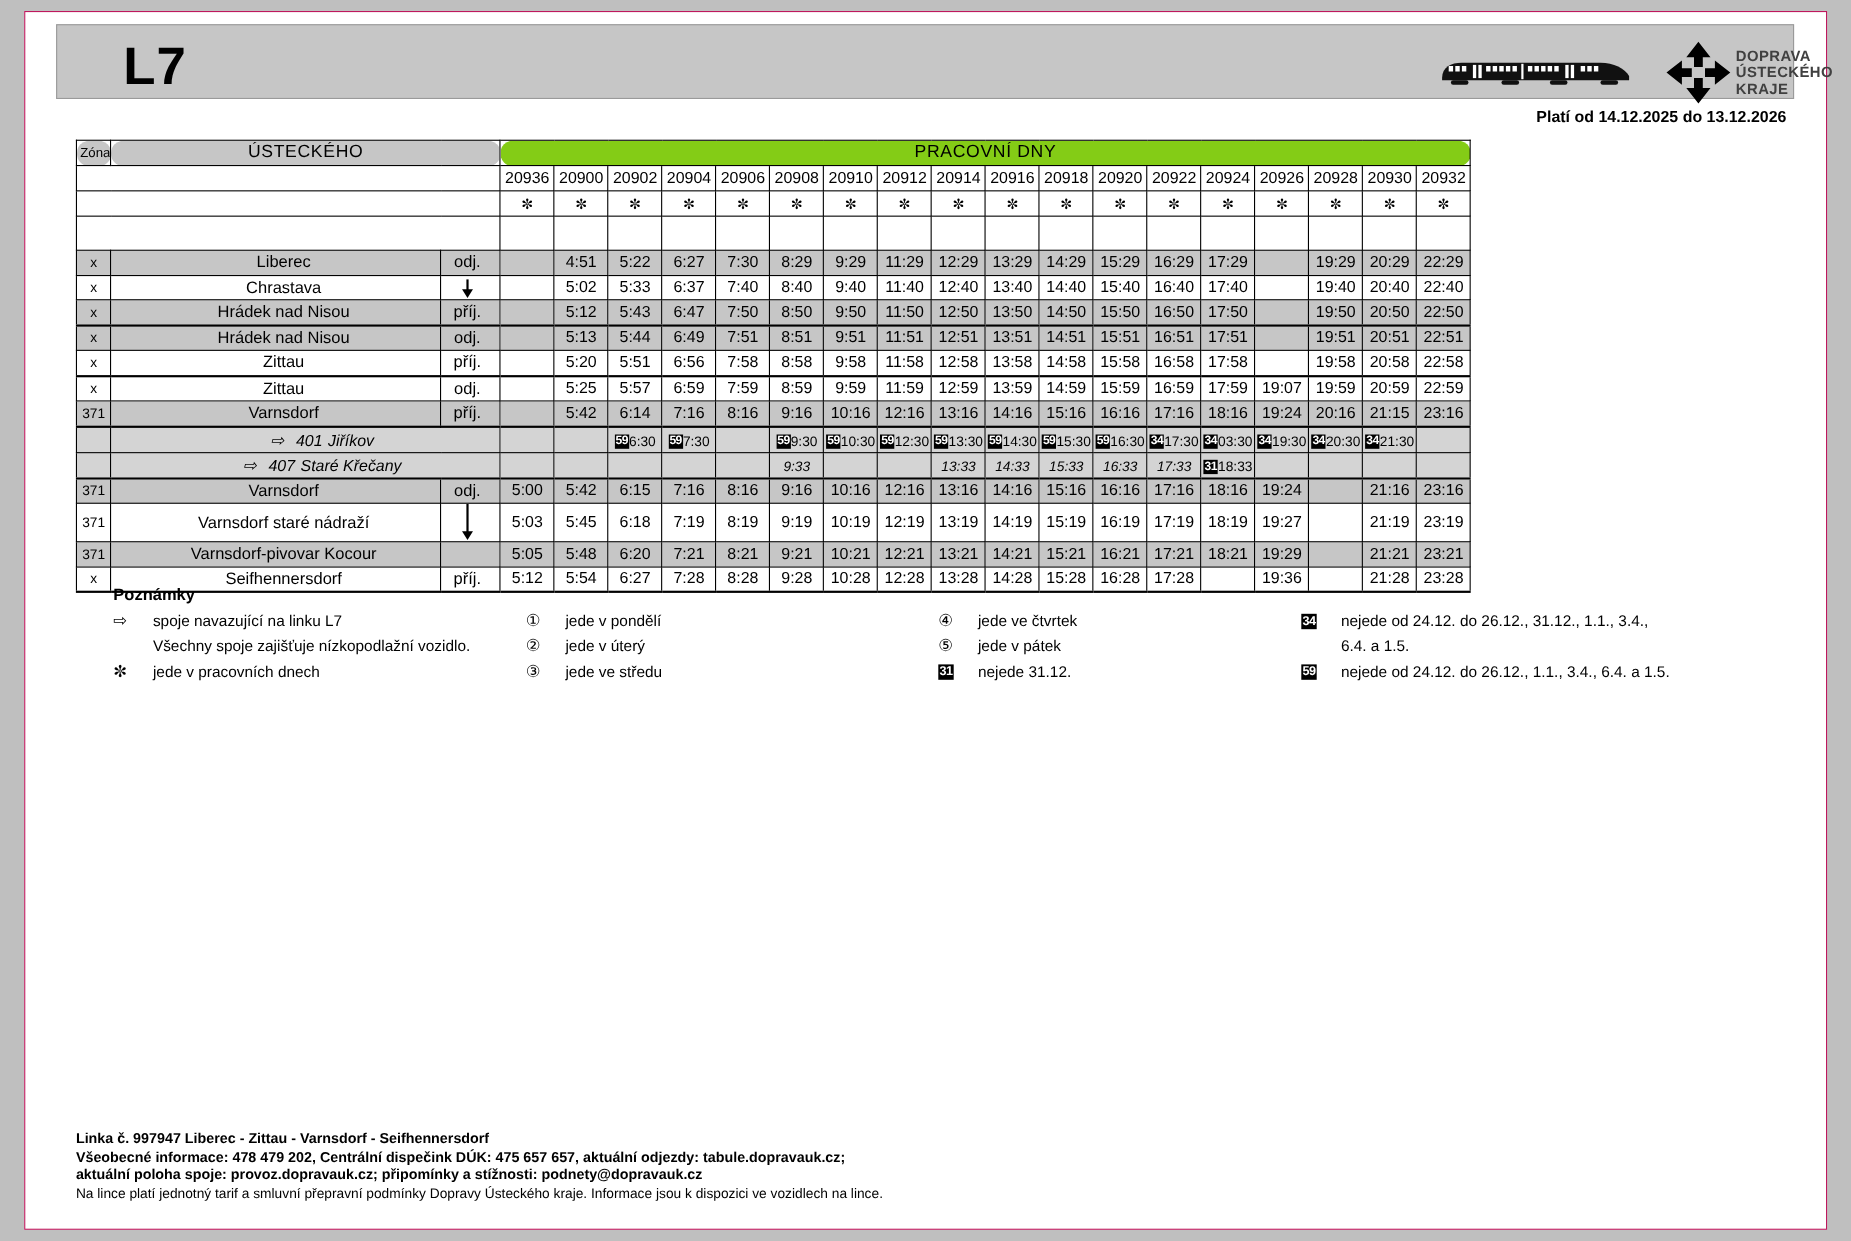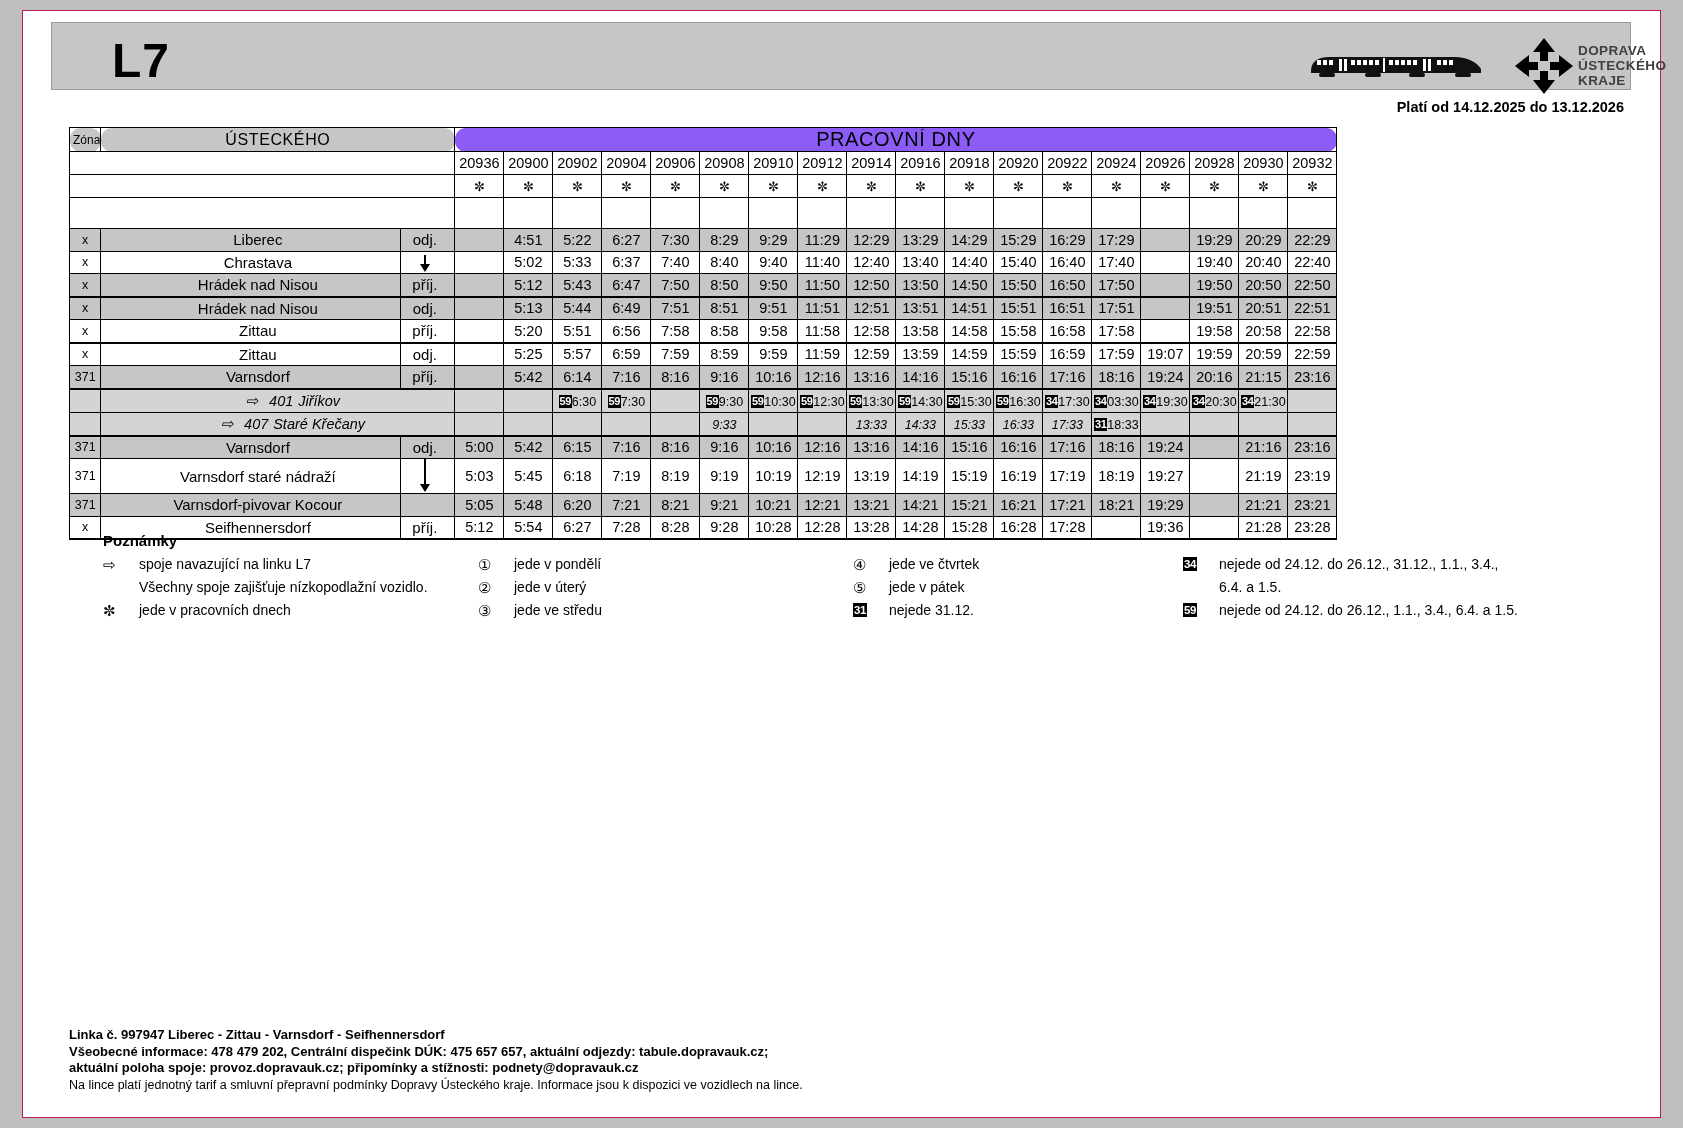--- a/index.html
+++ b/index.html
@@ -123,24 +123,24 @@
     padding-left: 3px !important;
     font-weight: normal;
   }
   .stop-hd {
     background: #c6c6c6;
     font-size: 16px;
     font-weight: bold;
     letter-spacing: 0.6px;
   }
   .pracovni {
-    font-size: 20px;
+    font-size: 16px;
     font-weight: bold;
     letter-spacing: 0.6px;
-    background: #8b5cf6;
+    background: #84cc16;
   }
   tr.head2 td { height: 22px; font-size: 14.5px; }
   tr.head3 td { height: 22px; font-size: 13px; }
   tr.headblank td { height: 30px; }
 
   .row-grey td { background: #c6c6c6; }
   .row-white td { background: #ffffff; }
   .row-lgrey td { background: #d4d4d4; }
 
   tr.data td { height: 21.5px; }

